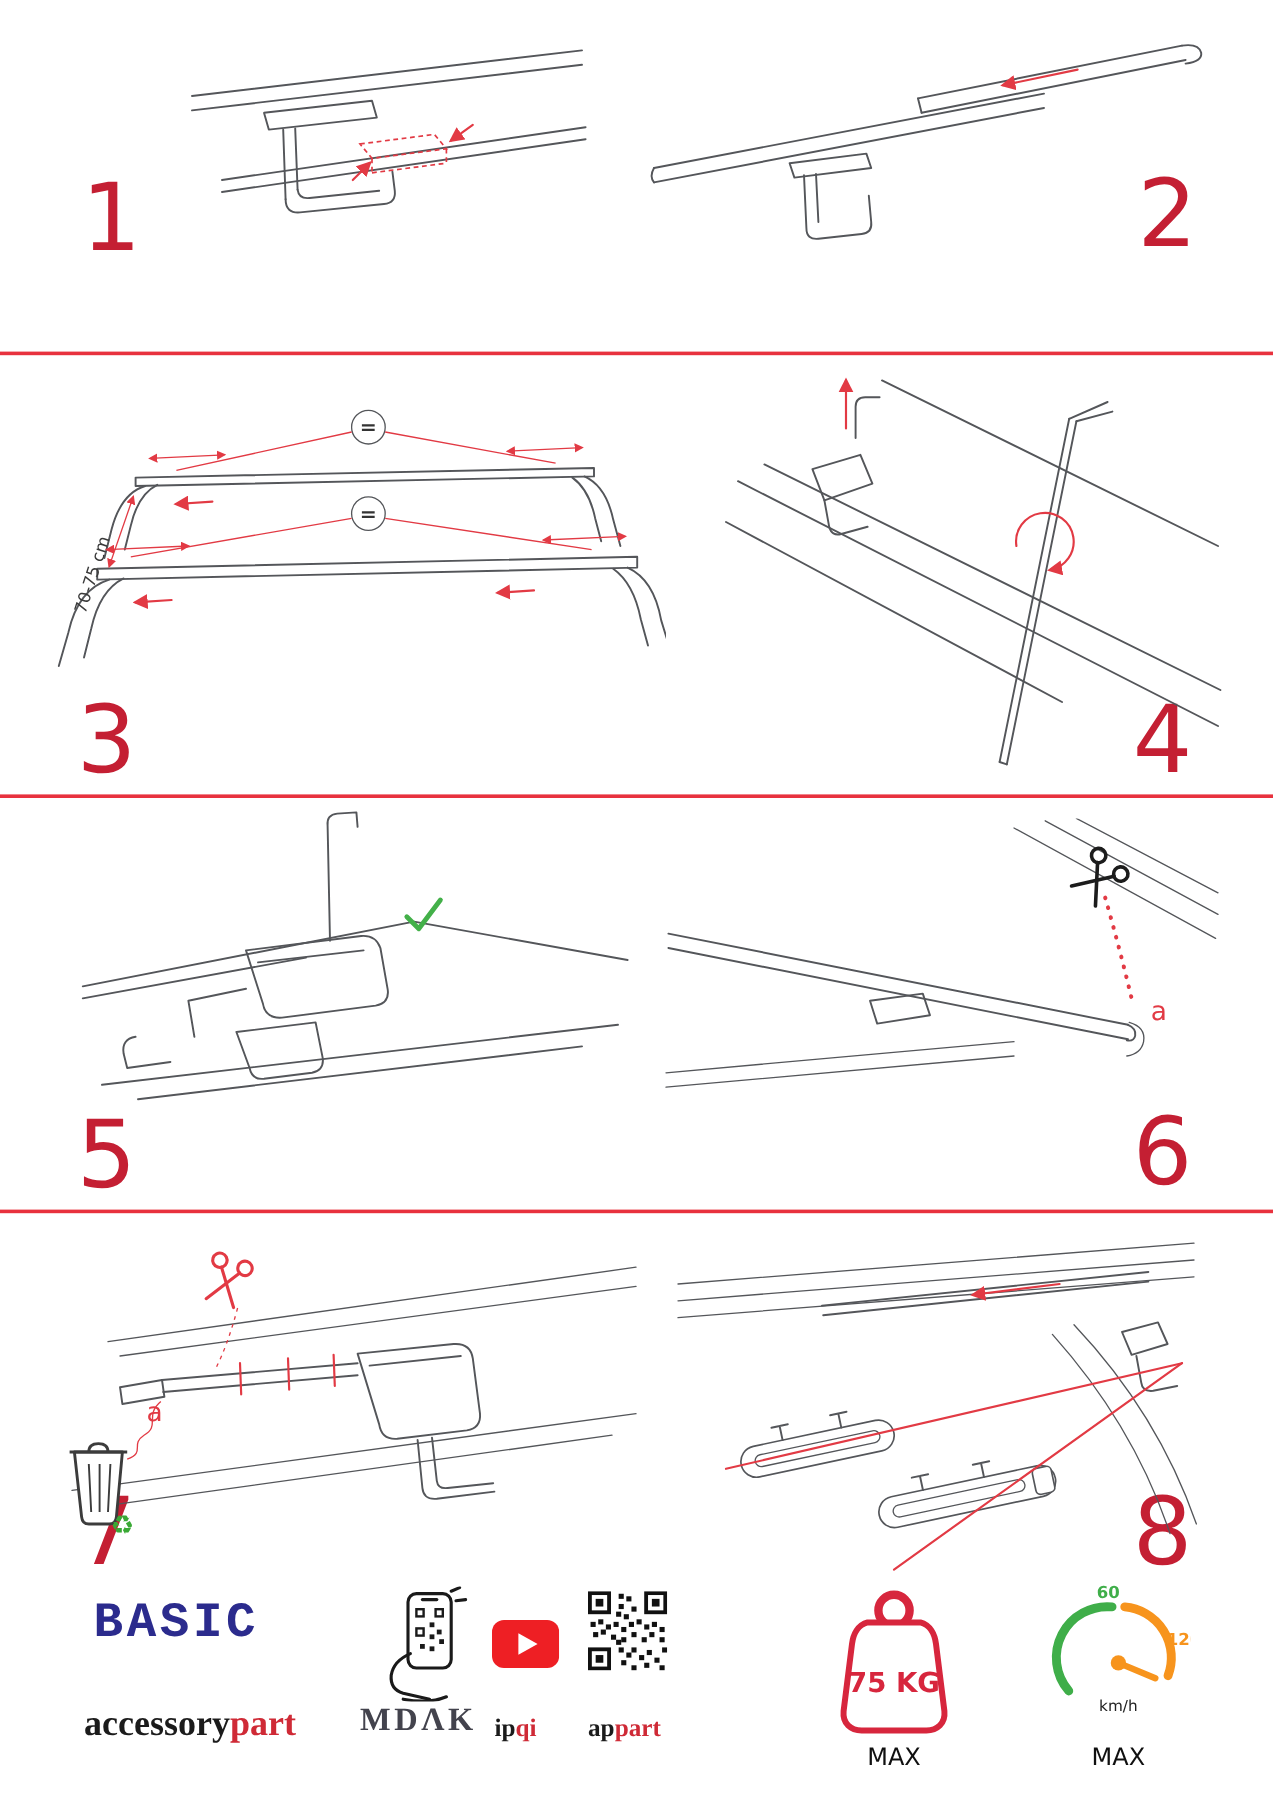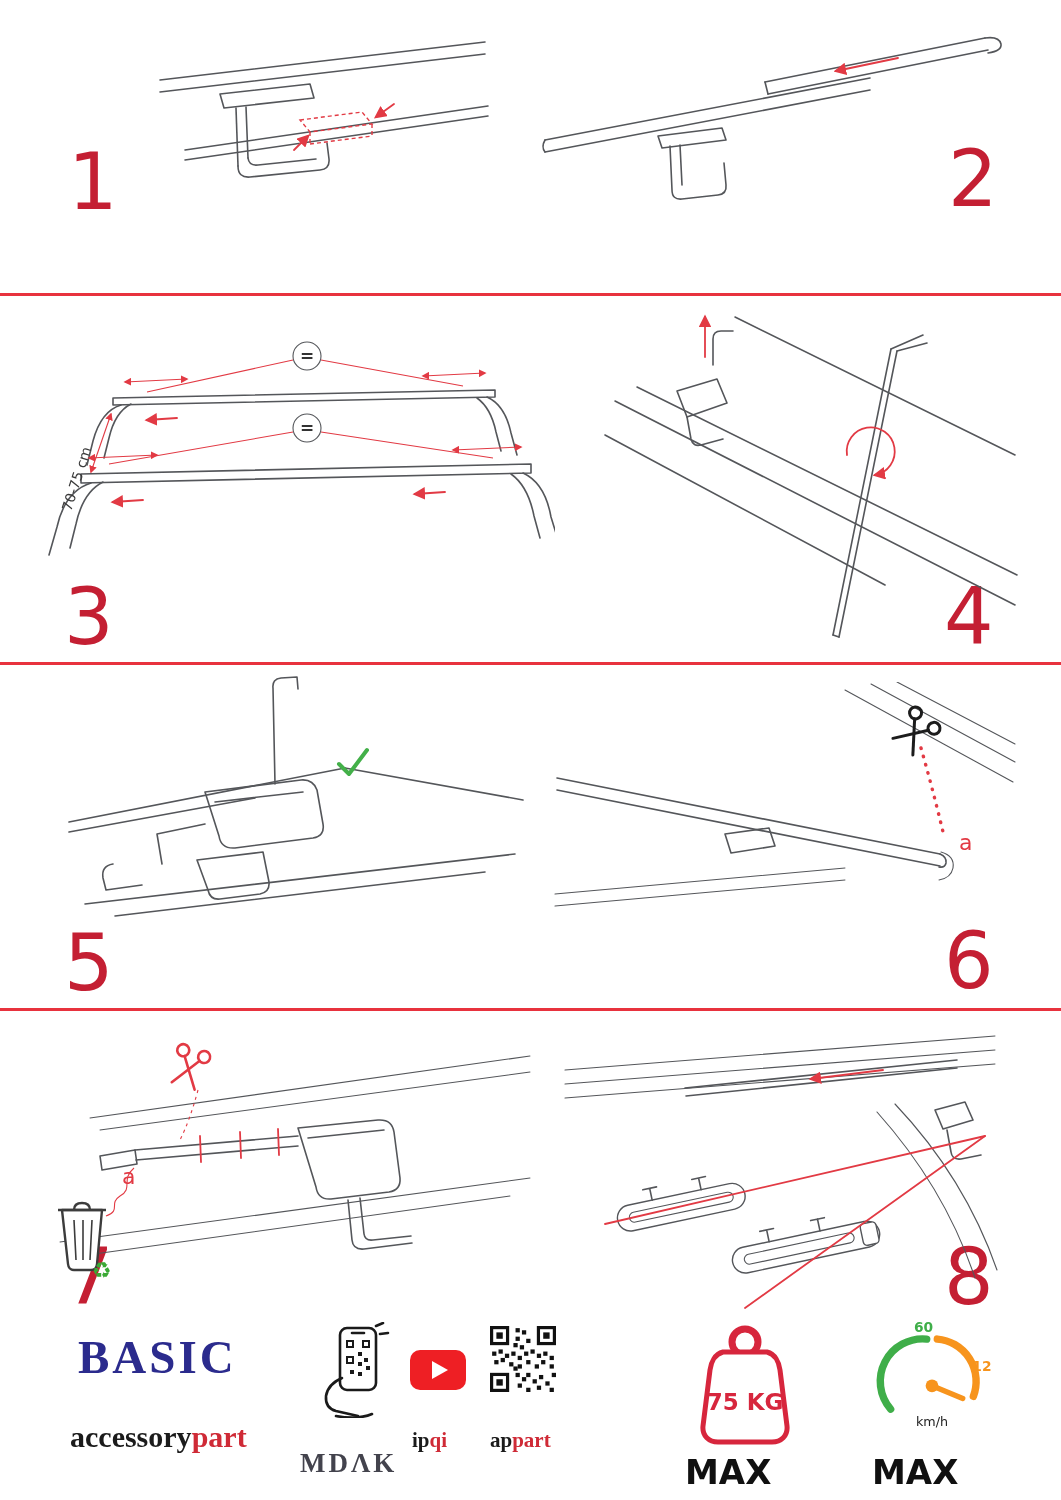--- a/index.html
+++ b/index.html
@@ -25,34 +25,34 @@
   .rd  { stroke:#e23a44; stroke-width:1.4; fill:none; stroke-dasharray:4 3; }
   .gn  { stroke:#43b049; stroke-width:4; fill:none; stroke-linecap:round; stroke-linejoin:round; }
   text.eq { font:bold 17px "DejaVu Sans", sans-serif; fill:#333; text-anchor:middle; }
   text.dim { font:14px "DejaVu Sans", sans-serif; fill:#3a3a3a; }
   text.parta { font:22px "DejaVu Sans", sans-serif; fill:#e23a44; }
   text.recy { font:22px "DejaVu Sans", sans-serif; fill:#3aa935; }
 
   
   .brand-basic {
     position:absolute; left:78px; top:1330px;
-    font-family:Liberation Serif, serif; font-weight:bold;
-    font-size:47px; letter-spacing:3px; color:#2b2b8d;
+    font-family:Liberation Mono, monospace; font-weight:bold;
+    font-size:41px; letter-spacing:3px; color:#2b2b8d;
   }
   .logo-line {
     position:absolute; font-family:Liberation Serif, serif;
     font-weight:bold; font-size:30px; color:#1b1b1b; white-space:nowrap;
   }
   .logo-line .red { color:#cf2a36; }
   .mdak { letter-spacing:3px; color:#43434d; font-size:27px; }
   .small-logo { font-size:21px; }
   .max-label {
-    position:absolute; width:120px; 
-    font-family:"DejaVu Sans", sans-serif; font-weight:bold;
-    font-size:34px; color:#101010;
+    position:absolute; width:120px; text-align:center;
+    font-family:"DejaVu Sans", sans-serif; font-weight:normal;
+    font-size:20px; color:#101010;
   }
   text.wkg { font:bold 23px "DejaVu Sans", sans-serif; fill:#d7263d; text-anchor:middle; }
   text.spd-lo { font:bold 13px "DejaVu Sans", sans-serif; fill:#3fae49; }
   text.spd-hi { font:bold 13px "DejaVu Sans", sans-serif; fill:#f7941d; }
   text.spd-unit { font:12px "DejaVu Sans", sans-serif; fill:#222; text-anchor:middle; }
 </style>
 </head>
 <body>
 
 <div class="page">
@@ -322,21 +322,21 @@
       <rect x="34" y="34" width="8" height="8"></rect>
       <rect x="36" y="36" width="4" height="4" fill="#fff"></rect>
       <rect x="46" y="30" width="4" height="4"></rect>
       <rect x="52" y="36" width="4" height="4"></rect>
       <rect x="46" y="40" width="4" height="4"></rect>
       <rect x="54" y="44" width="4" height="4"></rect>
       <rect x="38" y="48" width="4" height="4"></rect>
       <rect x="46" y="50" width="4" height="4"></rect>
     </g>
   </svg>
-  <div class="logo-line mdak" style="left:300px; top:1448px">MDΛK</div>
+  <div class="logo-line mdak" style="left:300px; top:1418px">MDΛK</div>
 
   <svg class="illus" style="left:410px; top:1350px" width="56" height="40" viewBox="0 0 56 40">
     <rect x="0" y="0" width="56" height="40" rx="10" fill="#ee1f24"></rect>
     <path d="M22,11 L22,29 L38,20 Z" fill="#ffffff"></path>
   </svg>
   <div class="logo-line small-logo" style="left:412px; top:1428px">
     <span>ip</span><span class="red">qi</span>
   </div>
 
   <svg class="illus" style="left:490px; top:1326px" width="66" height="66" viewBox="0 0 62 62">

